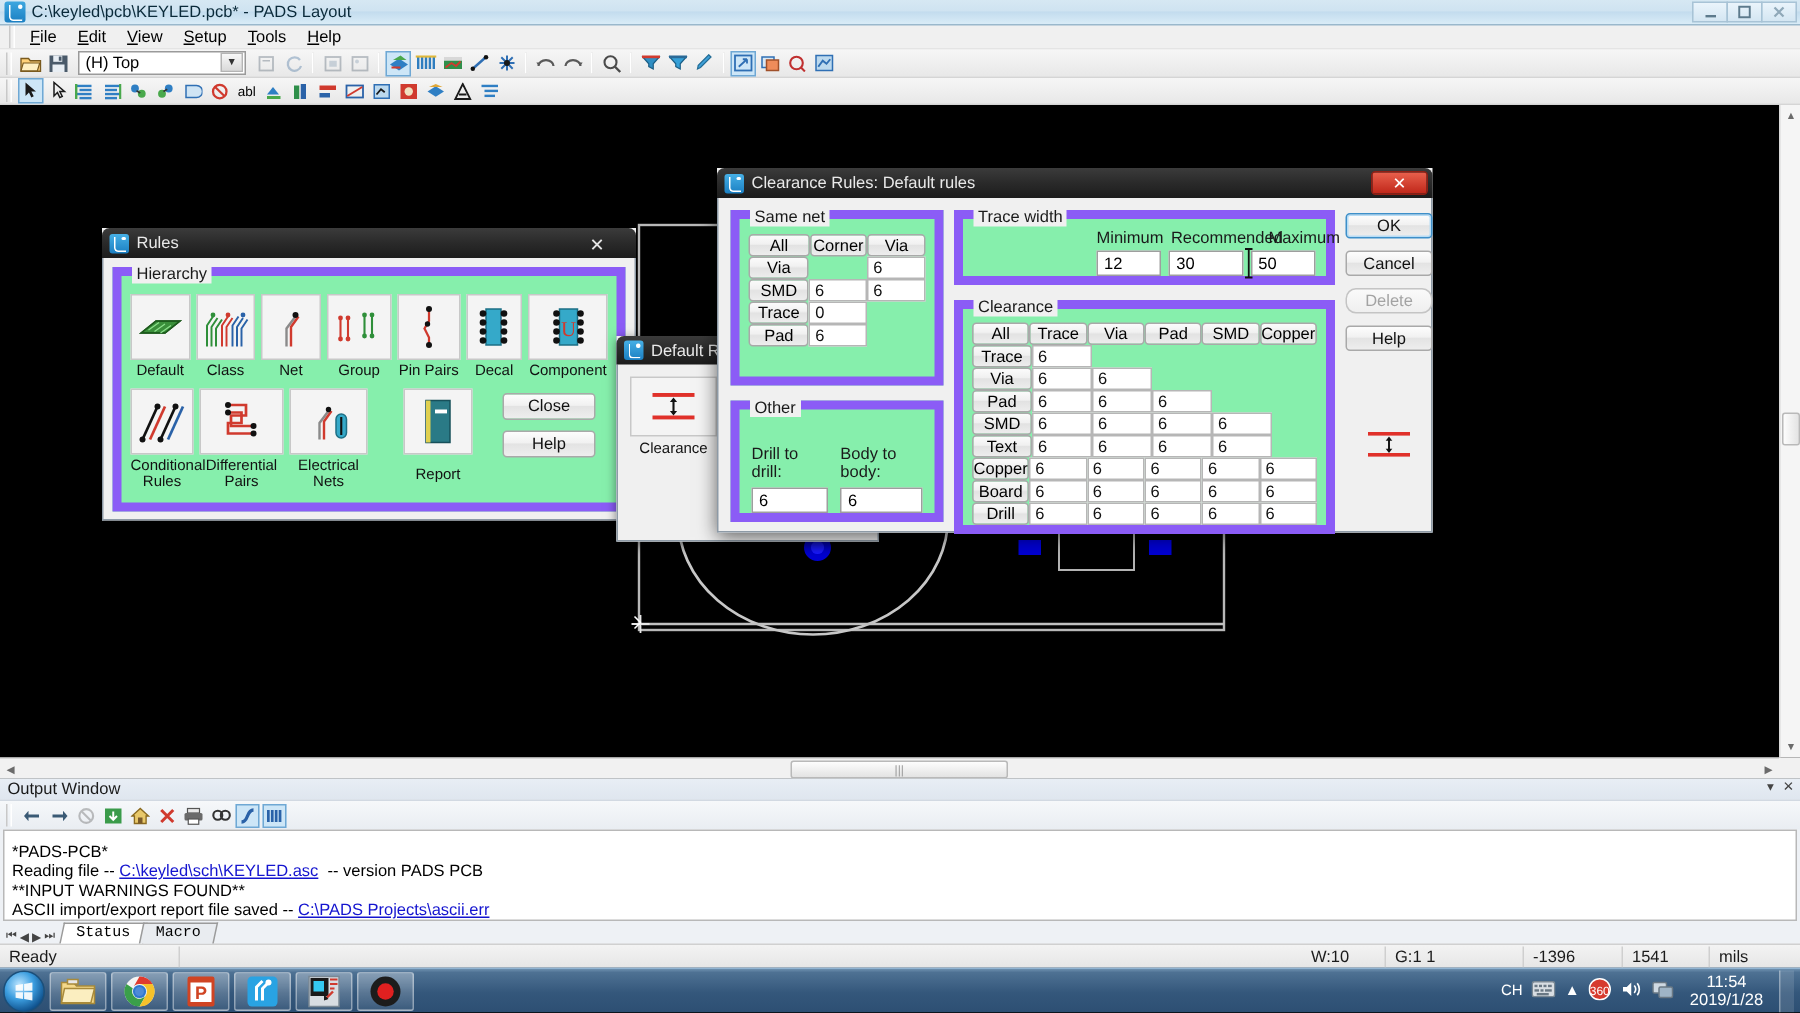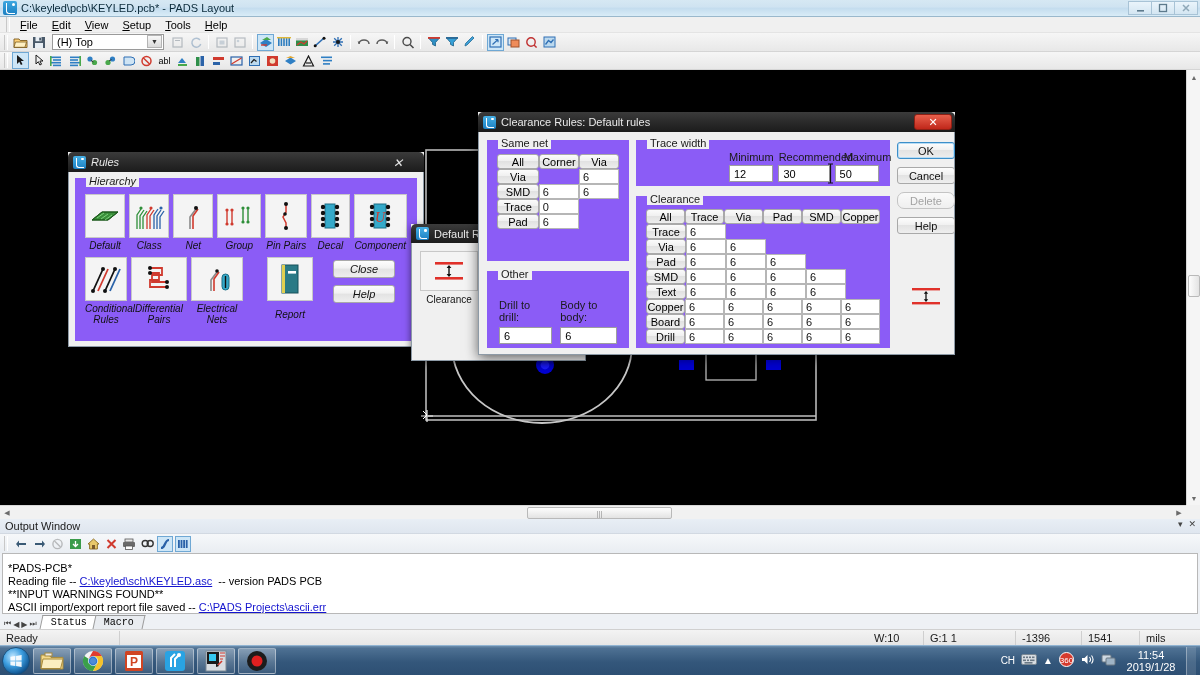--- a/index.html
+++ b/index.html
@@ -199,21 +199,21 @@
   .dlg-title { color: #e9e9e9; font-size: 11px; }
   .dlg-close {
     position: absolute; right: 3px; top: 2px; width: 38px; height: 16px;
     background: linear-gradient(to bottom,#e8604c,#c0271a);
     border: 1px solid #8f1f14; border-radius: 3px;
     color: #fff; font-size: 11px; display: flex; align-items: center; justify-content: center;
   }
   .dlg-body { border: 1px solid #8d9aa6; border-top: none; background: #f0f0f0; }
 
   
-  .gbox { border: 4px solid #8b5cf6; position: relative; background: #8b5cf6; }
+  .gbox { border: 6px solid #8b5cf6; position: relative; background: #86efac; }
   .gbox-label { position: absolute; top: -7px; left: 7px; background: #f0f0f0; padding: 0 3px; font-size: 11px; color: #1a1a1a; }
 
   
   .btn {
     background: linear-gradient(to bottom,#fdfdfd 0%,#f1f1f1 45%,#e3e3e3 50%,#eeeeee 100%);
     border: 1px solid #a9a9a9; border-radius: 3px;
     font-size: 11px; color: #111;
     display: flex; align-items: center; justify-content: center;
   }
   .btn.def { border: 1px solid #3d8fc9; box-shadow: 0 0 0 1px #b7dcf5 inset; }
@@ -689,21 +689,21 @@
     <div class="sb-cell" style="width:120px;">Ready</div>
     <div class="sb-grow"></div>
     <div class="sb-cell" style="width:56px;">W:10</div>
     <div class="sb-cell" style="width:92px;">G:1 1</div>
     <div class="sb-cell" style="width:66px;">-1396</div>
     <div class="sb-cell" style="width:58px;">1541</div>
     <div class="sb-cell" style="width:60px;border-right:none;">mils</div>
   </div>
 </div>
 
-<div class="dlg" style="left:68px; top:152px; width:356px; height:168px;font-style:italic;">
+<div class="dlg" style="left:68px; top:152px; width:356px; height:168px;">
   <div class="dlg-tb">
     <div class="ic"></div>
     <div class="dlg-title">Rules</div>
     <div style="position:absolute; right:6px; top:3px; width:40px; height:15px; display:flex; align-items:center; justify-content:center; color:#e6e6e6; font-size:12px;">✕</div>
   </div>
   <div class="dlg-body" style="height:175px; padding:6px;">
     <div class="gbox" style="height:163px; padding:8px 6px 0;">
       <span class="gbox-label">Hierarchy</span>
 
       <div style="display:flex; gap:4px; margin-top:4px;">

